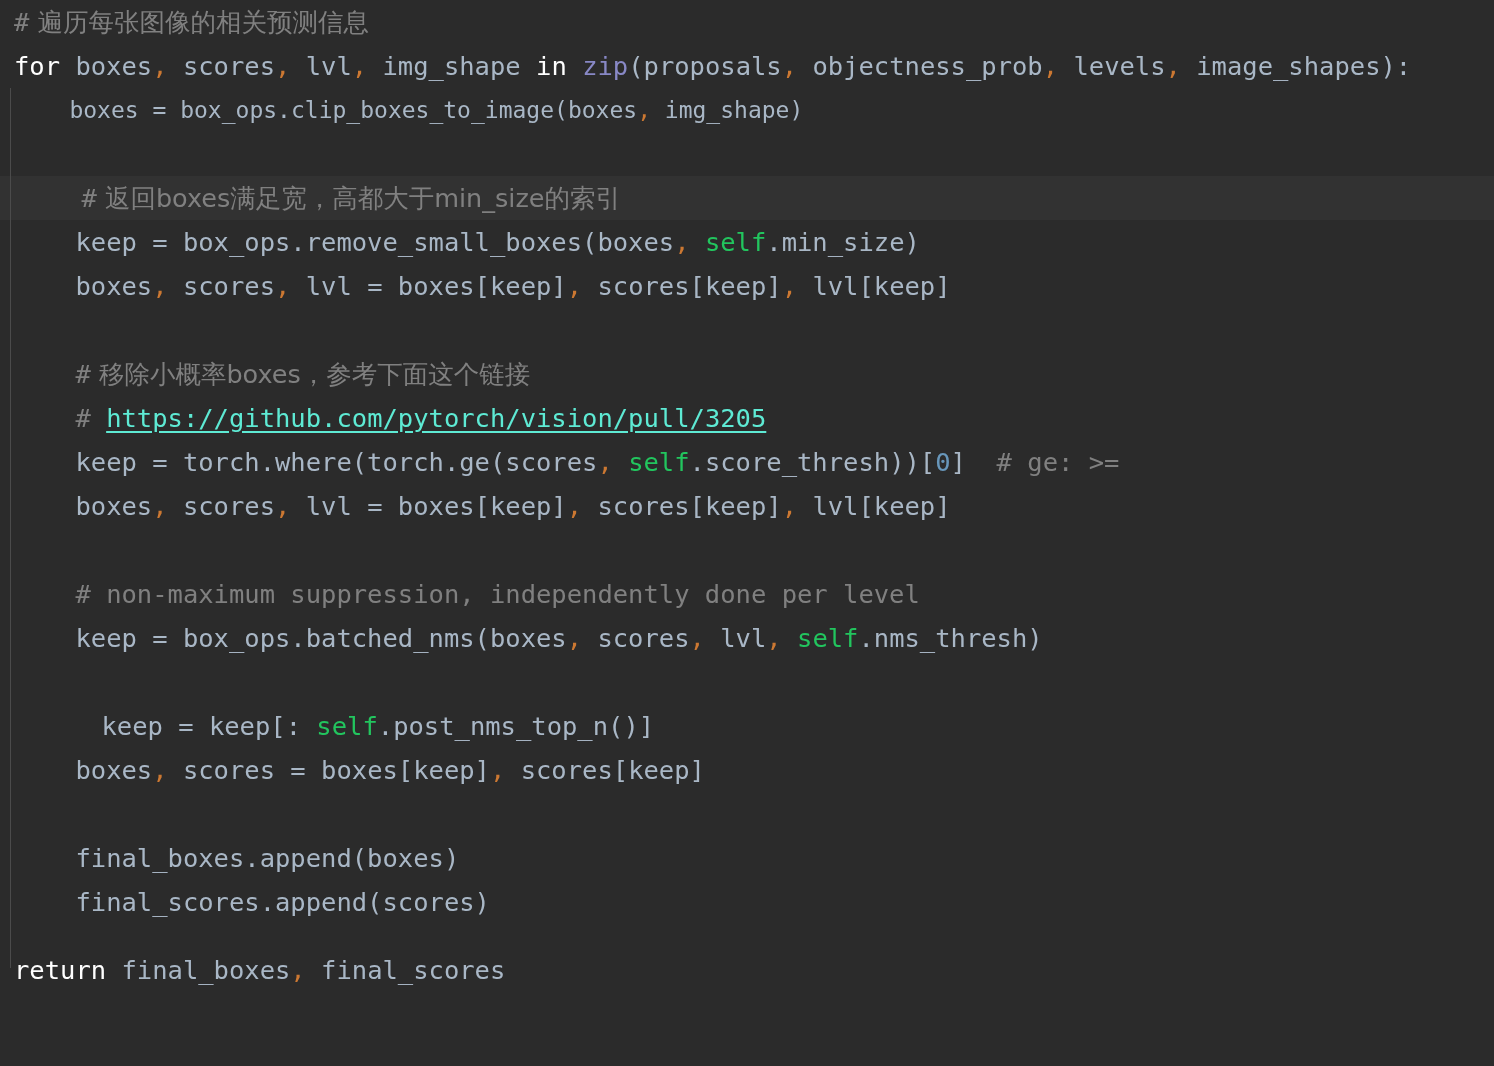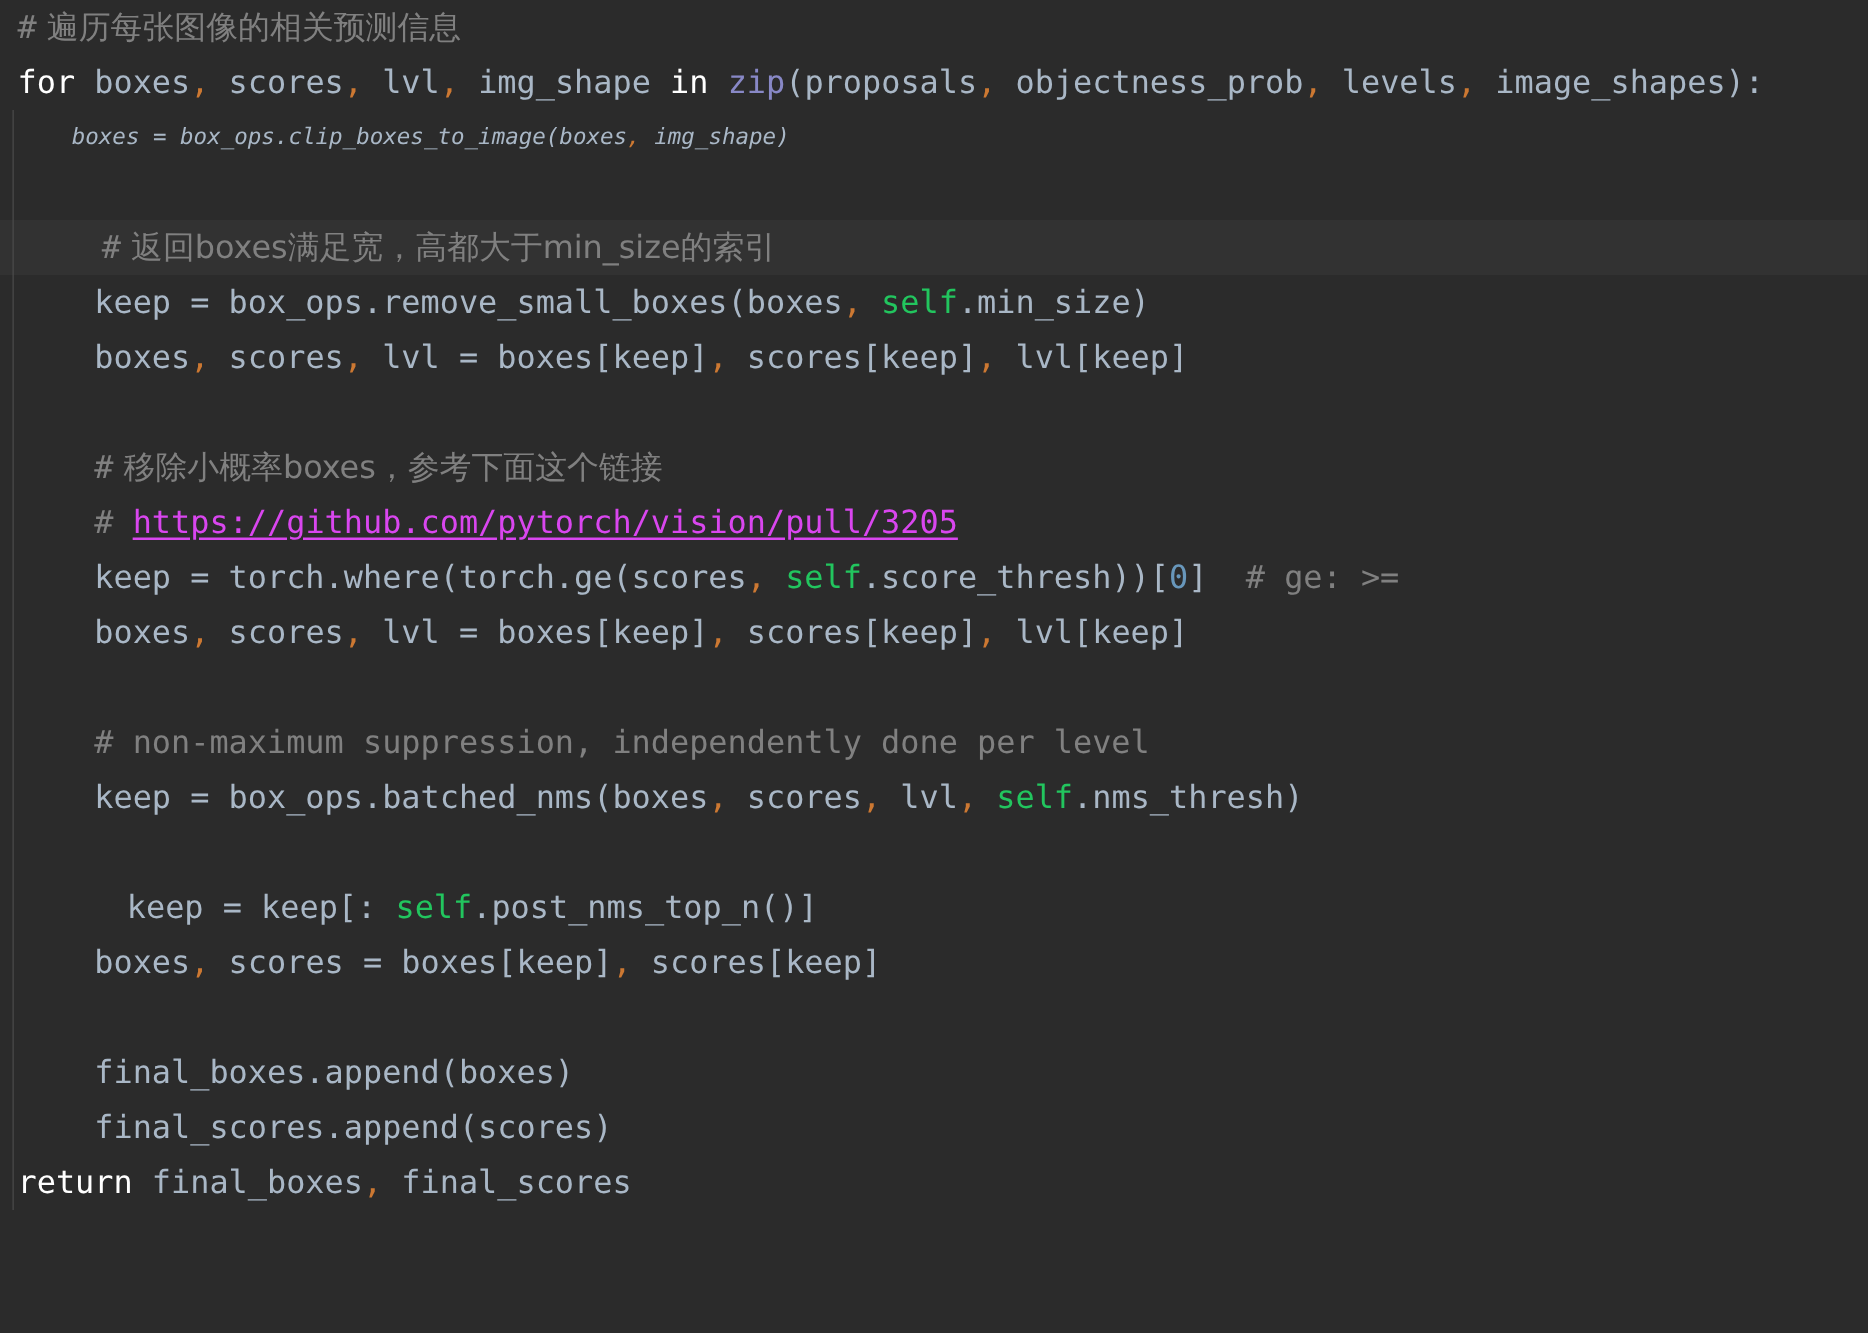--- a/index.html
+++ b/index.html
@@ -60,21 +60,21 @@
 
   
   .t-kw    { color: #ffffff; }   
   .t-id    { color: #a9b7c6; }   
   .t-comma { color: #cc7832; }   
   .t-fn    { color: #8888c6; }   
   .t-self  { color: #22c55e; }   
   .t-num   { color: #6897bb; }   
   .t-com   { color: #808080; }   
   .t-link  {
-    color: #d946ef;
+    color: #5eead4;
     text-decoration: underline;
     text-underline-offset: 4px;
   }
   .t-typo {
     color: #808080;
     position: relative;
     text-decoration: underline wavy #499c54;
     text-decoration-thickness: 1.5px;
     text-underline-offset: 4px;
   }
@@ -86,35 +86,35 @@
 
 <div id="editor" style="background: rgb(43, 43, 43);">
 
   <div class="line-highlight" style="top: 176px; height: 44px; background: rgb(50, 50, 50);"></div>
 
   <div class="indent-guide" style="left: 10px; top: 88px; height: 880px; background: rgb(75, 75, 75);"></div>
 
   <div class="code-lines" id="code-lines">
       <div class="code-line" style="height: 44px; line-height: 44px; font-size: 25.5px;"><span class="t-com">#</span><span class="t-com cjk"> 遍历每张图像的相关预测信息</span></div>
       <div class="code-line" style="height: 44px; line-height: 44px; font-size: 25.5px;"><span class="t-kw">for</span><span class="t-id"> boxes</span><span class="t-comma">,</span><span class="t-id"> scores</span><span class="t-comma">,</span><span class="t-id"> lvl</span><span class="t-comma">,</span><span class="t-id"> img_shape </span><span class="t-kw">in</span><span class="t-id"> </span><span class="t-fn">zip</span><span class="t-id">(proposals</span><span class="t-comma">,</span><span class="t-id"> objectness_prob</span><span class="t-comma">,</span><span class="t-id"> levels</span><span class="t-comma">,</span><span class="t-id"> image_shapes):</span></div>
-      <div class="code-line" style="height: 44px; line-height: 44px; font-size: 18px; font-style: italic;"><span class="t-id">    </span><span class="t-id">boxes = box_ops.clip_boxes_to_image(boxes</span><span class="t-comma">,</span><span class="t-id"> img_shape)</span></div>
+      <div class="code-line" style="height: 44px; line-height: 44px; font-size: 23px;"><span class="t-id">    </span><span class="t-id">boxes = box_ops.clip_boxes_to_image(boxes</span><span class="t-comma">,</span><span class="t-id"> img_shape)</span></div>
       <div class="code-line" style="height: 44px; line-height: 44px; font-size: 25.5px;"><span class="t-id">    </span></div>
       <div class="code-line" style="height: 44px; line-height: 44px; font-size: 25.5px; padding-left: 20px;"><span class="t-id">    </span><span class="t-com">#</span><span class="t-com cjk"> 返回boxes满足宽，高都大于min_size的索引</span></div>
       <div class="code-line" style="height: 44px; line-height: 44px; font-size: 25.5px;"><span class="t-id">    </span><span class="t-id">keep = box_ops.remove_small_boxes(boxes</span><span class="t-comma">,</span><span class="t-id"> </span><span class="t-self">self</span><span class="t-id">.min_size)</span></div>
       <div class="code-line" style="height: 44px; line-height: 44px; font-size: 25.5px;"><span class="t-id">    </span><span class="t-id">boxes</span><span class="t-comma">,</span><span class="t-id"> scores</span><span class="t-comma">,</span><span class="t-id"> lvl = boxes[keep]</span><span class="t-comma">,</span><span class="t-id"> scores[keep]</span><span class="t-comma">,</span><span class="t-id"> lvl[keep]</span></div>
       <div class="code-line" style="height: 44px; line-height: 44px; font-size: 25.5px;"><span class="t-id">    </span></div>
       <div class="code-line" style="height: 44px; line-height: 44px; font-size: 25.5px;"><span class="t-id">    </span><span class="t-com">#</span><span class="t-com cjk"> 移除小概率boxes，参考下面这个链接</span></div>
       <div class="code-line" style="height: 44px; line-height: 44px; font-size: 25.5px;"><span class="t-id">    </span><span class="t-com"># </span><span class="t-link">https://github.com/pytorch/vision/pull/3205</span></div>
       <div class="code-line" style="height: 44px; line-height: 44px; font-size: 25.5px;"><span class="t-id">    </span><span class="t-id">keep = torch.where(torch.ge(scores</span><span class="t-comma">,</span><span class="t-id"> </span><span class="t-self">self</span><span class="t-id">.score_thresh))[</span><span class="t-num">0</span><span class="t-id">]  </span><span class="t-com"># ge: &gt;=</span></div>
       <div class="code-line" style="height: 44px; line-height: 44px; font-size: 25.5px;"><span class="t-id">    </span><span class="t-id">boxes</span><span class="t-comma">,</span><span class="t-id"> scores</span><span class="t-comma">,</span><span class="t-id"> lvl = boxes[keep]</span><span class="t-comma">,</span><span class="t-id"> scores[keep]</span><span class="t-comma">,</span><span class="t-id"> lvl[keep]</span></div>
       <div class="code-line" style="height: 44px; line-height: 44px; font-size: 25.5px;"><span class="t-id">    </span></div>
       <div class="code-line" style="height: 44px; line-height: 44px; font-size: 25.5px;"><span class="t-id">    </span><span class="t-com"># non-maximum suppression, independently done per level</span></div>
       <div class="code-line" style="height: 44px; line-height: 44px; font-size: 25.5px;"><span class="t-id">    </span><span class="t-id">keep = box_ops.batched_nms(boxes</span><span class="t-comma">,</span><span class="t-id"> scores</span><span class="t-comma">,</span><span class="t-id"> lvl</span><span class="t-comma">,</span><span class="t-id"> </span><span class="t-self">self</span><span class="t-id">.nms_thresh)</span></div>
       <div class="code-line" style="height: 44px; line-height: 44px; font-size: 25.5px;"><span class="t-id">    </span></div>
       <div class="code-line" style="height: 44px; line-height: 44px; font-size: 25.5px; margin-left: 26px;"><span class="t-id">    </span><span class="t-id">keep = keep[: </span><span class="t-self">self</span><span class="t-id">.post_nms_top_n()]</span></div>
       <div class="code-line" style="height: 44px; line-height: 44px; font-size: 25.5px;"><span class="t-id">    </span><span class="t-id">boxes</span><span class="t-comma">,</span><span class="t-id"> scores = boxes[keep]</span><span class="t-comma">,</span><span class="t-id"> scores[keep]</span></div>
       <div class="code-line" style="height: 44px; line-height: 44px; font-size: 25.5px;"><span class="t-id">    </span></div>
       <div class="code-line" style="height: 44px; line-height: 44px; font-size: 25.5px;"><span class="t-id">    </span><span class="t-id">final_boxes.append(boxes)</span></div>
       <div class="code-line" style="height: 44px; line-height: 44px; font-size: 25.5px;"><span class="t-id">    </span><span class="t-id">final_scores.append(scores)</span></div>
-      <div class="code-line" style="height: 44px; line-height: 44px; font-size: 25.5px;"><span class="t-kw">return</span><span class="t-id"> final_boxes</span><span class="t-comma">,</span><span class="t-id"> final_scores</span></div>
+      <div class="code-line" style="height: 44px; line-height: 44px; font-size: 25.5px; margin-top: 24px;"><span class="t-kw">return</span><span class="t-id"> final_boxes</span><span class="t-comma">,</span><span class="t-id"> final_scores</span></div>
     </div>
 
 </div>
 
 </body></html>

